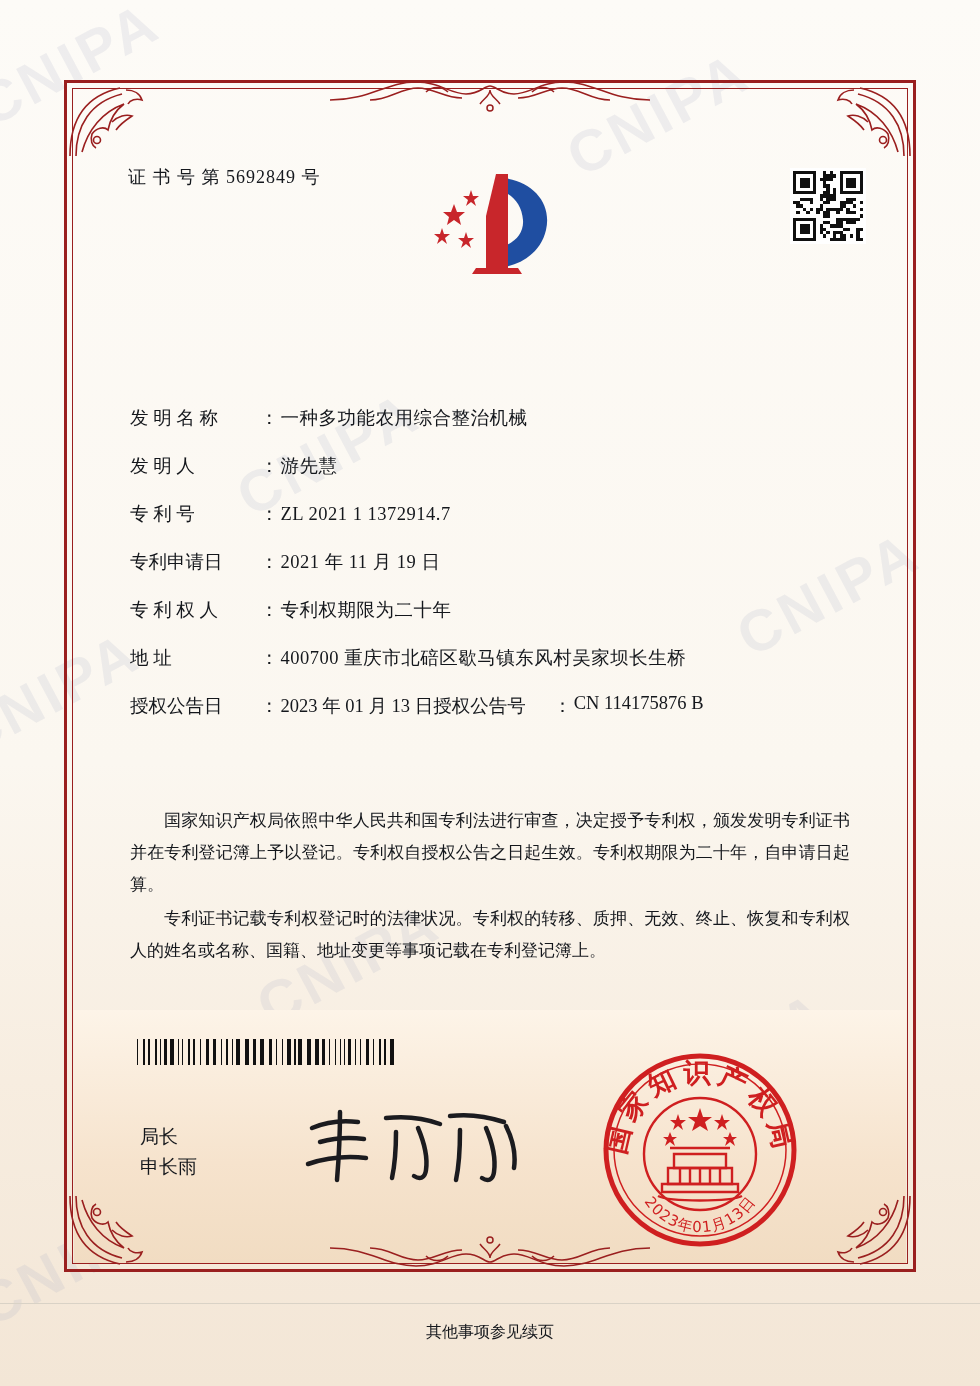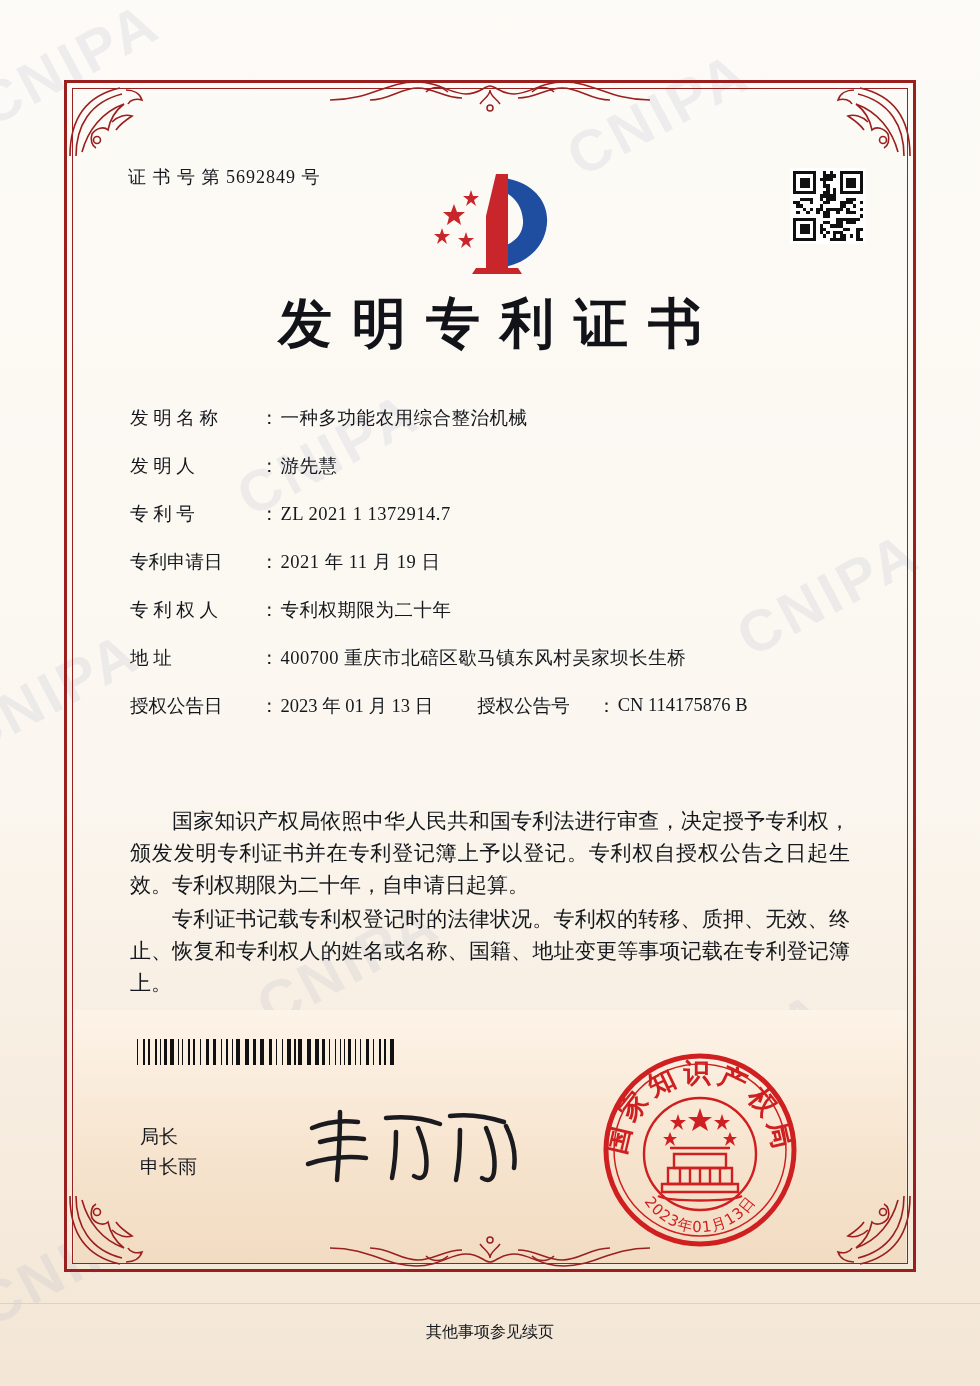--- a/index.html
+++ b/index.html
@@ -157,29 +157,29 @@
     letter-spacing: 0px;
   }
   .f-label.spread {
     display: flex;
     justify-content: space-between;
   }
   .f-colon { margin: 0 2px 0 0; }
   .f-value { flex: 1 1 auto; letter-spacing: 0.5px; }
 
   .field-row.dual { }
-  .dual .grp2 { display: flex; align-items: center; margin-left: 44px; }
+  .dual .grp2 { display: flex; align-items: flex-start; }
   .dual .grp2 .f-label2 { width: 120px; flex: 0 0 120px; display: flex; justify-content: space-between; }
 
   
   .body-text {
     position: absolute;
     left: 130px; top: 805px;
     width: 720px;
-    font-size: 21px;
+    font-size: 17px;
     line-height: 32px;
     color: #14171c;
     text-align: justify;
   }
   .body-text p { margin: 0 0 2px 0; text-indent: 2em; }
 
   
   .lower-band {
     position: absolute;
     left: 74px; top: 1010px;
@@ -802,21 +802,20 @@
 
       <g fill="#c8262b">
         <polygon points="36,36 39,44 47,44 41,49 43,57 36,52 29,57 31,49 25,44 33,44"></polygon>
         <polygon points="53,22 55,28 61,28 56,32 58,38 53,34 48,38 50,32 45,28 51,28"></polygon>
         <polygon points="24,60 26,66 32,66 27,70 29,76 24,72 19,76 21,70 16,66 22,66"></polygon>
         <polygon points="48,64 50,70 56,70 51,74 53,80 48,76 43,80 45,74 40,70 46,70"></polygon>
       </g>
     </svg>
   </div>
 
-  <div class="title">发明专利证书</div>
 
   <div class="fields">
 
     <div class="field-row">
       <span class="f-label">发 明 名 称</span>
       <span class="f-colon">：</span>
       <span class="f-value">一种多功能农用综合整治机械</span>
     </div>
 
     <div class="field-row">

